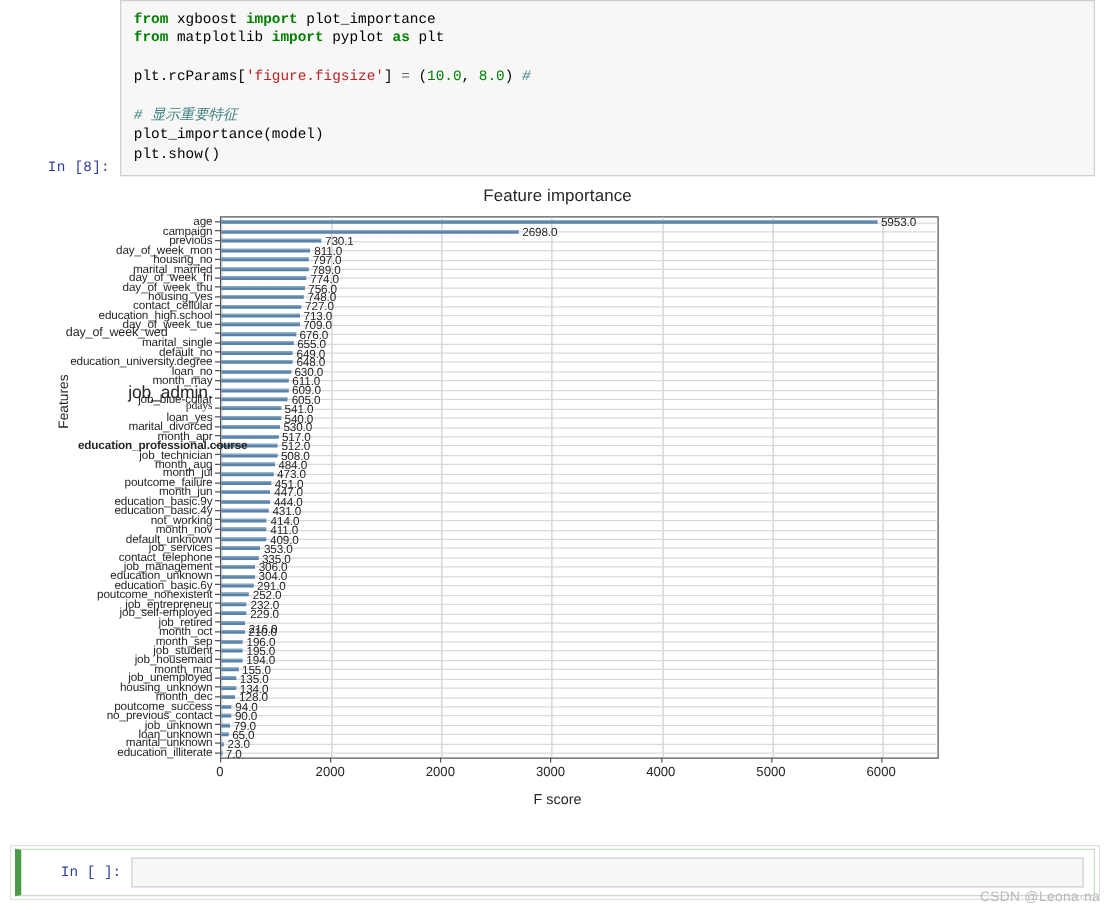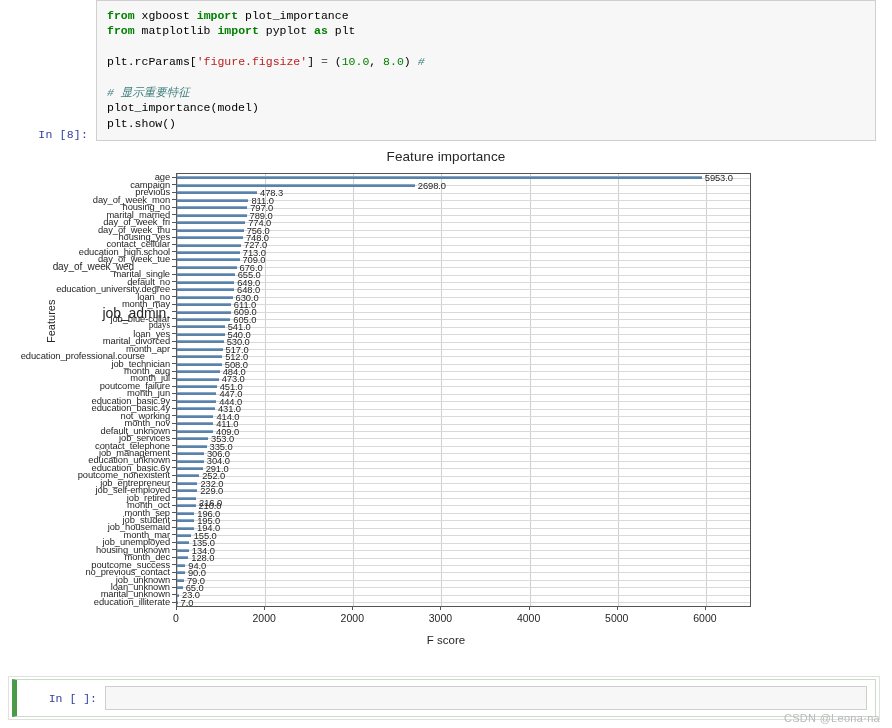--- a/index.html
+++ b/index.html
@@ -337,21 +337,21 @@
             <div class="gridline-h" style="top: 413px;"></div>
             <div class="gridline-h" style="top: 421px;"></div>
             <div class="gridline-h" style="top: 428px;"></div>
           </div>
         <div class="bar-layer" id="bar-layer">
             <div class="bar" title="age: 5953" style="top: 2.22414px; width: 524.78px; background: rgb(91, 130, 168);"></div>
             <div class="bar-val" style="left: 527.78px; top: -1.87586px;">5953.0</div>
             <div class="bar" title="campaign: 2698" style="top: 9.67241px; width: 237.839px; background: rgb(91, 130, 168);"></div>
             <div class="bar-val" style="left: 240.839px; top: 5.57241px;">2698.0</div>
             <div class="bar" title="previous: 908" style="top: 17.1207px; width: 80.0437px; background: rgb(91, 130, 168);"></div>
-            <div class="bar-val" style="left: 83.0437px; top: 13.0207px;">478.3</div>
+            <div class="bar-val" style="left: 83.0437px; top: 13.0207px;">730.1</div>
             <div class="bar" title="day_of_week_mon: 811" style="top: 24.569px; width: 71.4928px; background: rgb(91, 130, 168);"></div>
             <div class="bar-val" style="left: 74.4928px; top: 20.469px;">811.0</div>
             <div class="bar" title="housing_no: 797" style="top: 32.0172px; width: 70.2586px; background: rgb(91, 130, 168);"></div>
             <div class="bar-val" style="left: 73.2586px; top: 27.9172px;">797.0</div>
             <div class="bar" title="marital_married: 789" style="top: 39.4655px; width: 69.5534px; background: rgb(91, 130, 168);"></div>
             <div class="bar-val" style="left: 72.5534px; top: 35.3655px;">789.0</div>
             <div class="bar" title="day_of_week_fri: 774" style="top: 46.9138px; width: 68.2311px; background: rgb(91, 130, 168);"></div>
             <div class="bar-val" style="left: 71.2311px; top: 42.8138px;">774.0</div>
             <div class="bar" title="day_of_week_thu: 756" style="top: 54.3621px; width: 66.6443px; background: rgb(91, 130, 168);"></div>
             <div class="bar-val" style="left: 69.6443px; top: 50.2621px;">756.0</div>
@@ -500,21 +500,21 @@
           <div style="position: absolute; right: 676px; top: 165.641px; font-size: 9.4px; color: rgb(38, 38, 38); white-space: nowrap; letter-spacing: -0.1px;">job_blue-collar</div>
           <div class="ytick-mark" style="left: 126px; top: 178.69px;"></div>
           <div style="position: absolute; right: 676px; top: 173.09px; font-size: 9.4px; color: rgb(38, 38, 38); white-space: nowrap; letter-spacing: -0.1px; font-family: Liberation Serif, serif;">pdays</div>
           <div class="ytick-mark" style="left: 126px; top: 186.138px;"></div>
           <div style="position: absolute; right: 676px; top: 180.538px; font-size: 9.4px; color: rgb(38, 38, 38); white-space: nowrap; letter-spacing: -0.1px;">loan_yes</div>
           <div class="ytick-mark" style="left: 126px; top: 193.586px;"></div>
           <div style="position: absolute; right: 676px; top: 187.986px; font-size: 9.4px; color: rgb(38, 38, 38); white-space: nowrap; letter-spacing: -0.1px;">marital_divorced</div>
           <div class="ytick-mark" style="left: 126px; top: 201.034px;"></div>
           <div style="position: absolute; right: 676px; top: 195.434px; font-size: 9.4px; color: rgb(38, 38, 38); white-space: nowrap; letter-spacing: -0.1px;">month_apr</div>
           <div class="ytick-mark" style="left: 126px; top: 208.483px;"></div>
-          <div style="position: absolute; right: 701px; top: 202.883px; font-size: 9.4px; color: rgb(38, 38, 38); white-space: nowrap; letter-spacing: -0.1px;">education_professional.course</div>
+          <div style="position: absolute; right: 648px; top: 202.883px; font-size: 9.4px; color: rgb(38, 38, 38); white-space: nowrap; letter-spacing: -0.1px; font-weight: bold;">education_professional.course</div>
           <div class="ytick-mark" style="left: 126px; top: 215.931px;"></div>
           <div style="position: absolute; right: 676px; top: 210.331px; font-size: 9.4px; color: rgb(38, 38, 38); white-space: nowrap; letter-spacing: -0.1px;">job_technician</div>
           <div class="ytick-mark" style="left: 126px; top: 223.379px;"></div>
           <div style="position: absolute; right: 676px; top: 217.779px; font-size: 9.4px; color: rgb(38, 38, 38); white-space: nowrap; letter-spacing: -0.1px;">month_aug</div>
           <div class="ytick-mark" style="left: 126px; top: 230.828px;"></div>
           <div style="position: absolute; right: 676px; top: 225.228px; font-size: 9.4px; color: rgb(38, 38, 38); white-space: nowrap; letter-spacing: -0.1px;">month_jul</div>
           <div class="ytick-mark" style="left: 126px; top: 238.276px;"></div>
           <div style="position: absolute; right: 676px; top: 232.676px; font-size: 9.4px; color: rgb(38, 38, 38); white-space: nowrap; letter-spacing: -0.1px;">poutcome_failure</div>
           <div class="ytick-mark" style="left: 126px; top: 245.724px;"></div>
           <div style="position: absolute; right: 676px; top: 240.124px; font-size: 9.4px; color: rgb(38, 38, 38); white-space: nowrap; letter-spacing: -0.1px;">month_jun</div>

